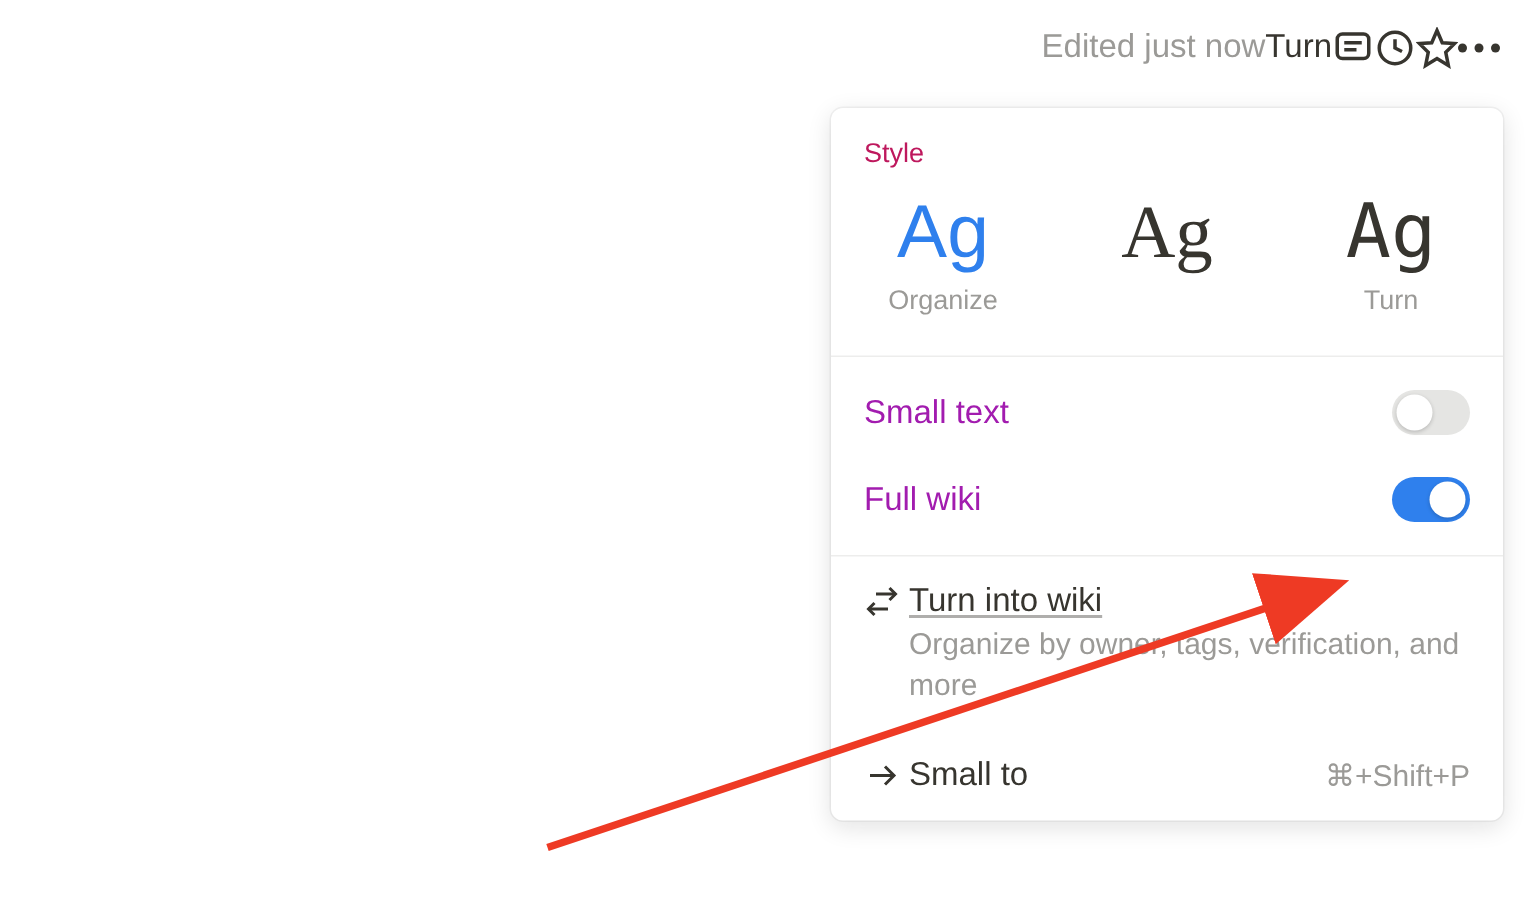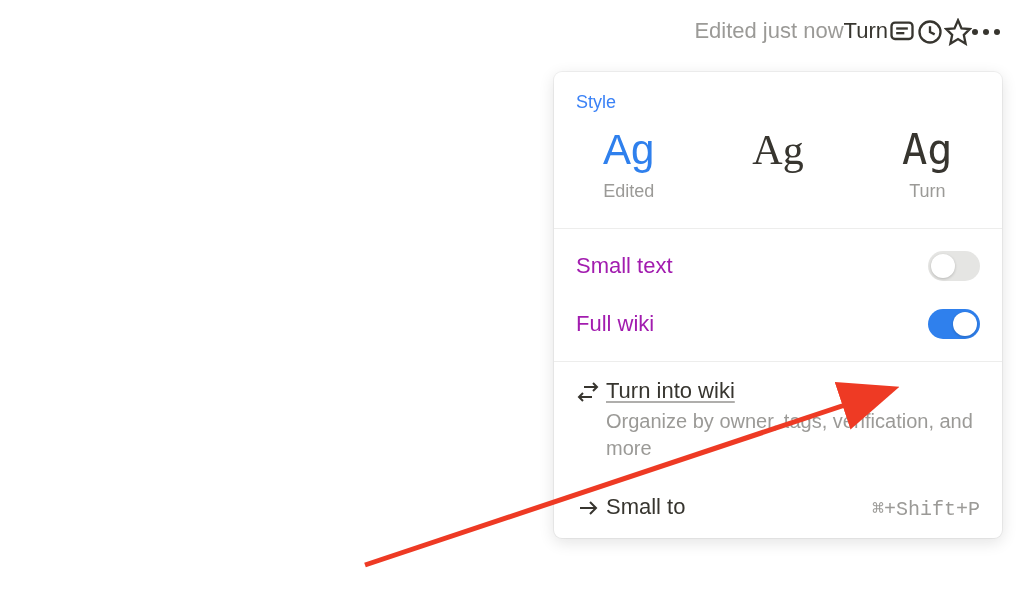--- a/index.html
+++ b/index.html
@@ -66,34 +66,34 @@
       overflow: hidden;
     }
     .section {
       border-bottom: 1px solid rgba(55,53,47,0.09);
     }
     .section:last-child {
       border-bottom: none;
     }
     .style-label {
       font-size: 18px;
-      color: #3b82f6;
+      color: #be185d;
       padding: 20px 22px 6px 22px;
     }
     .font-options {
       display: flex;
       padding: 8px 0 26px 0;
     }
     .font-option {
       flex: 1;
       text-align: center;
       cursor: pointer;
     }
     .font-sample {
-      font-size: 42px;
+      font-size: 50px;
       font-weight: 500;
       line-height: 1.1;
       color: #37352f;
     }
     .font-sample.selected {
       color: #2f80ed;
     }
     .font-sample.serif {
       font-family: Georgia, "Times New Roman", serif;
     }
@@ -179,21 +179,20 @@
       font-size: 20px;
       color: #9b9a97;
       margin-top: 4px;
       line-height: 1.35;
     }
     .action-row-shortcut {
       font-size: 20px;
       color: #9b9a97;
       white-space: nowrap;
       align-self: center;
-      font-family: Liberation Mono, monospace;
     }
     .toggle-section {
       padding: 8px 0;
     }
     .annotation-arrow {
       position: absolute;
       top: 370px;
       left: 360px;
       pointer-events: none;
     }
@@ -230,21 +229,21 @@
       </div>
   </div>
 </div>
 
 <div class="dropdown">
   <div class="section">
     <div class="style-label">Style</div>
     <div class="font-options">
       <div class="font-option">
         <div class="font-sample selected">Ag</div>
-        <div class="font-name">Edited</div>
+        <div class="font-name">Organize</div>
       </div>
       <div class="font-option">
         <div class="font-sample serif">Ag</div>
       </div>
       <div class="font-option">
         <div class="font-sample mono">Ag</div>
         <div class="font-name">Turn</div>
       </div>
     </div>
   </div>

